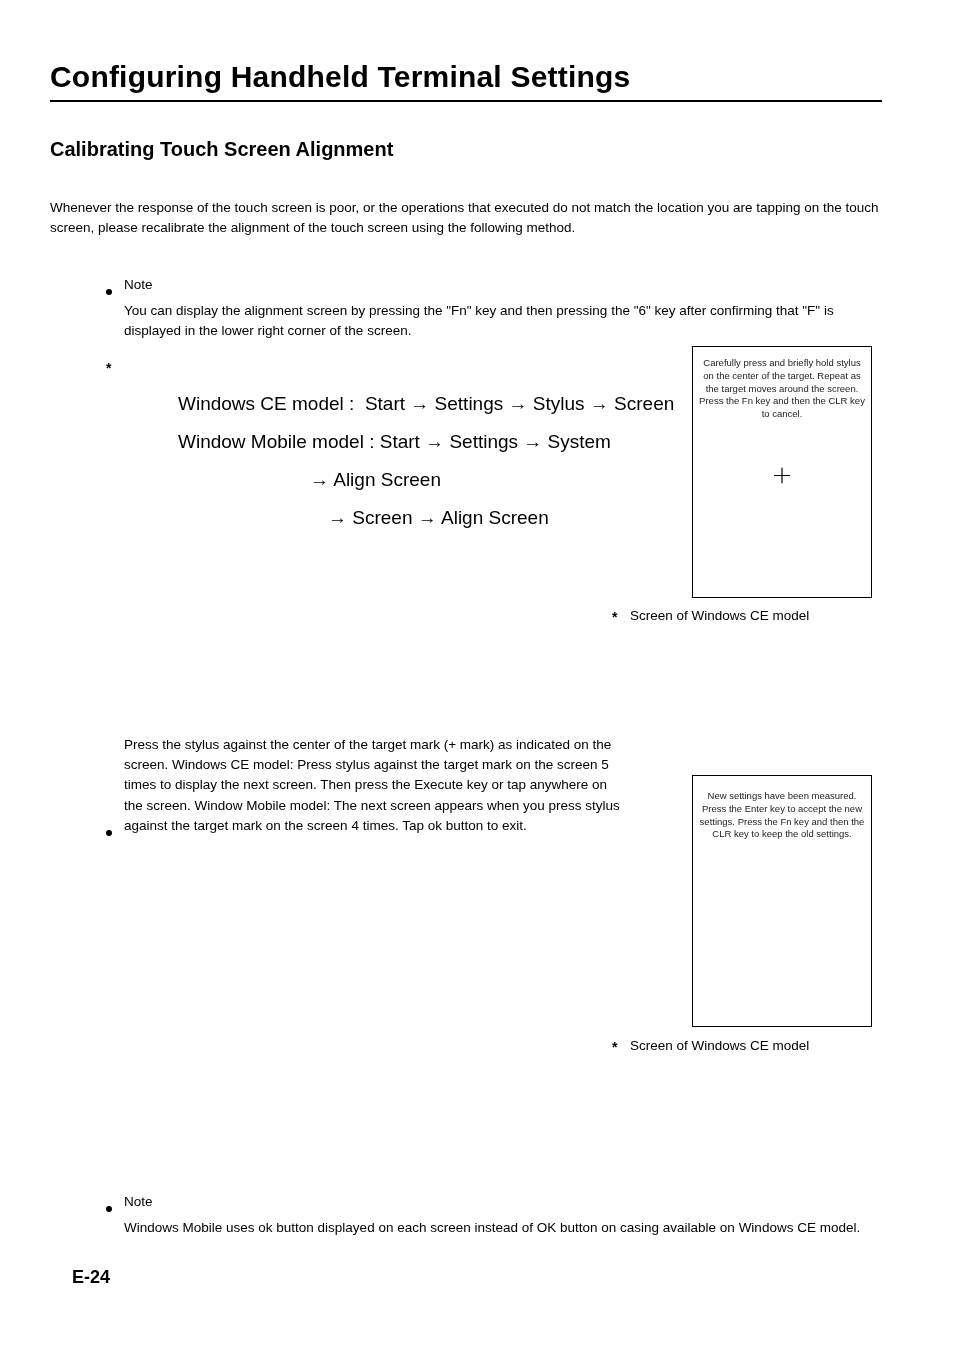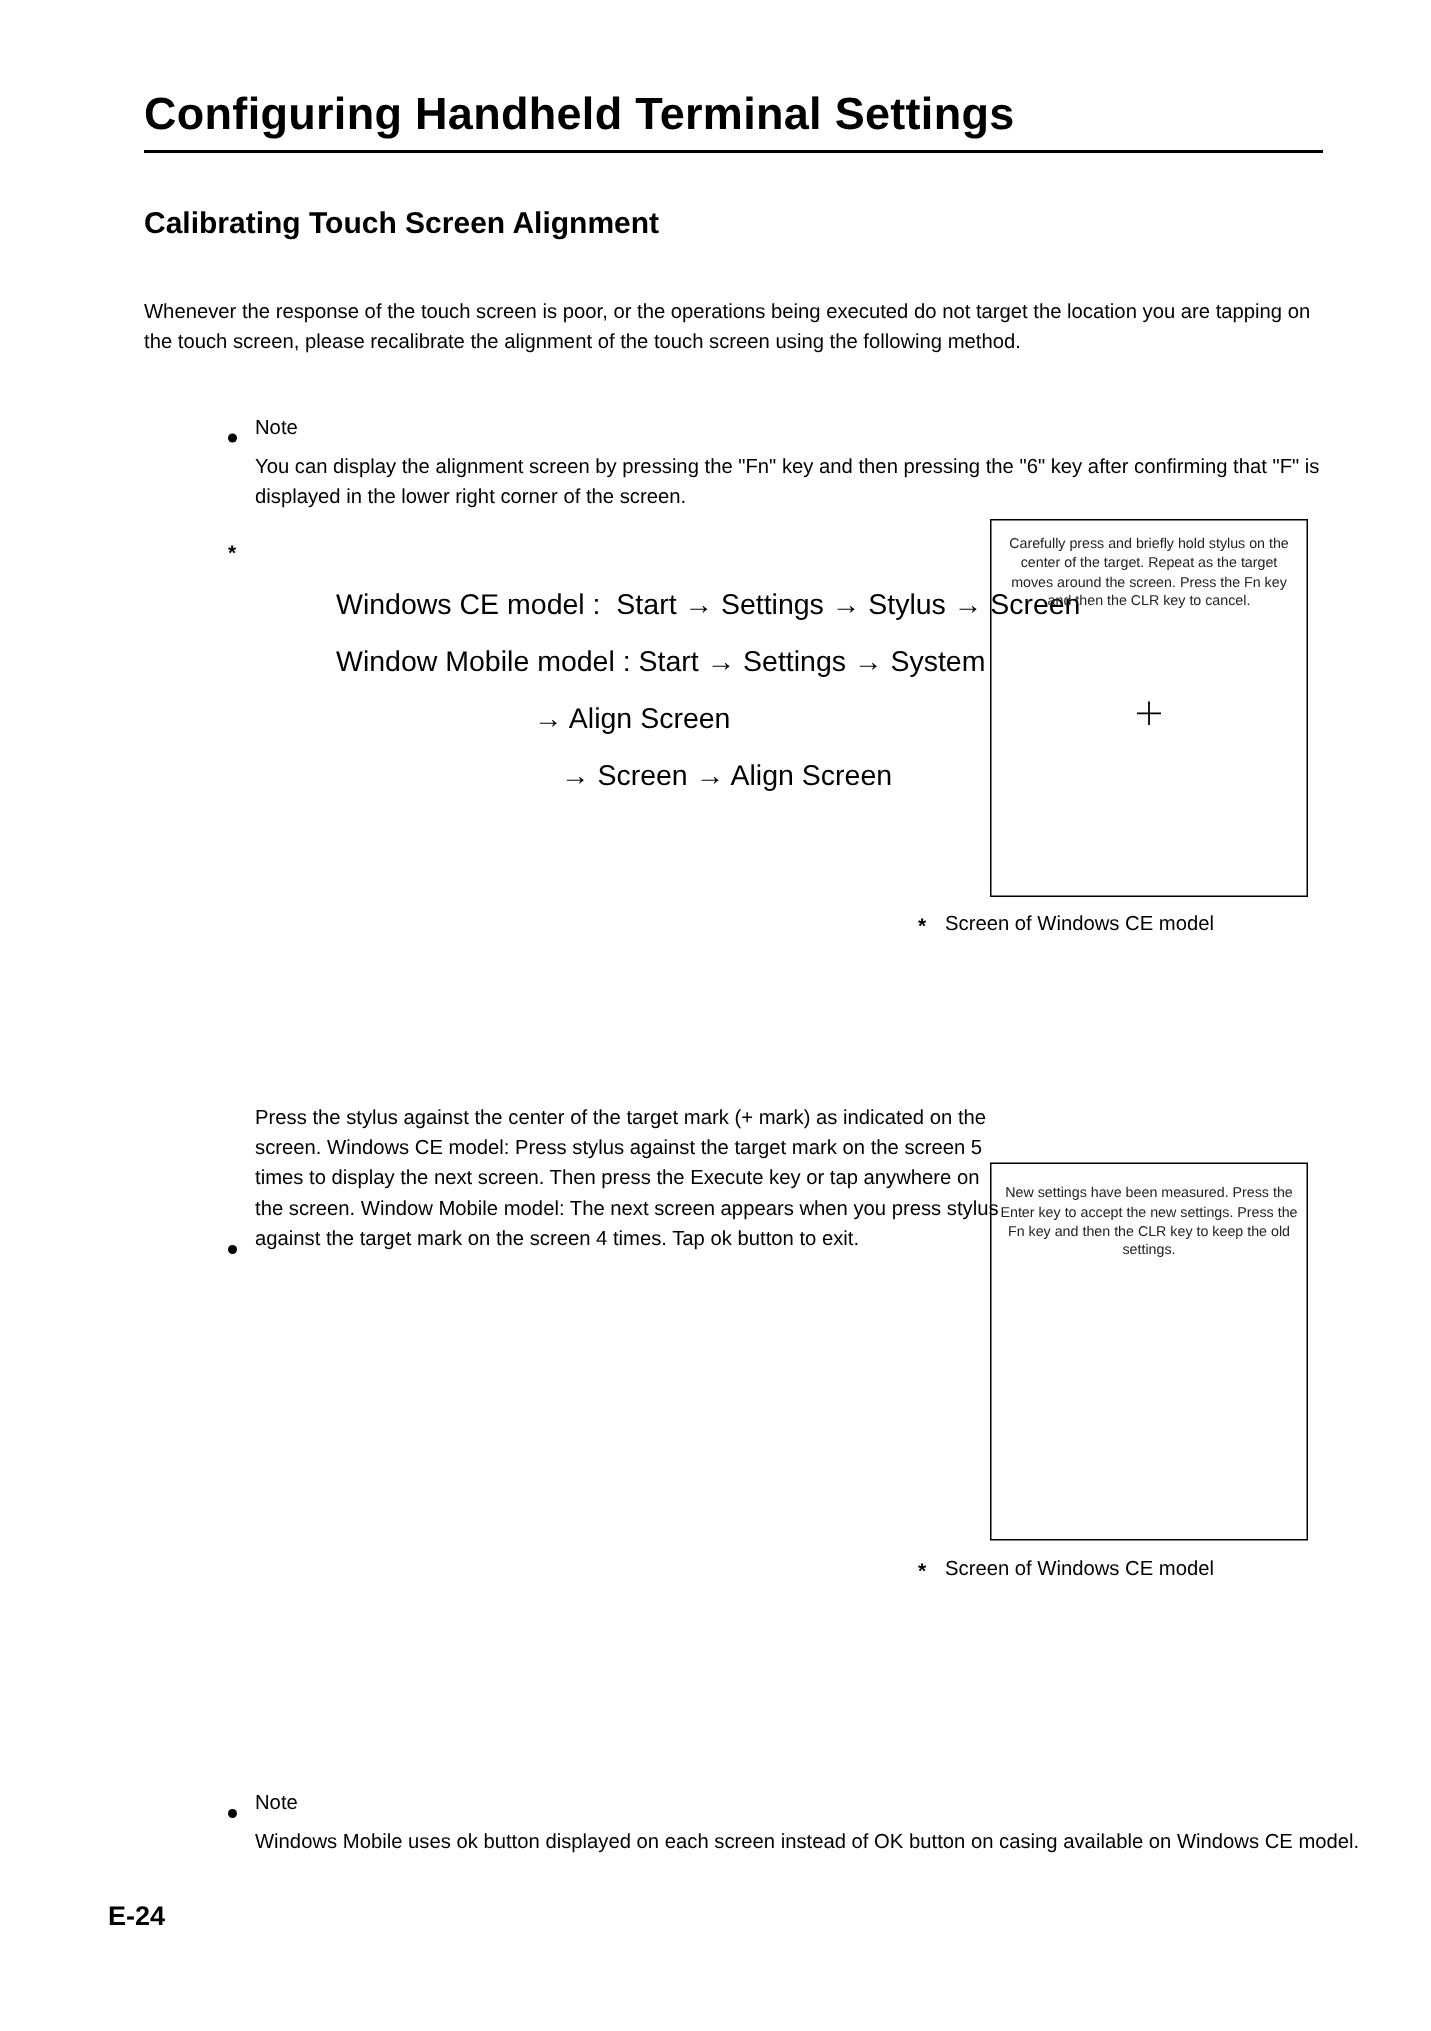--- a/index.html
+++ b/index.html
@@ -5,21 +5,21 @@
     * { box-sizing: border-box; margin: 0; padding: 0; }
     body {
       width: 954px;
       height: 1354px;
       background: #fff;
       font-family: Arial, Helvetica, sans-serif;
       position: relative;
       color: #000;
     }
     .page {
-      padding: 60px 72px 40px 96px;
+      padding: 60px 72px 40px 50px;
       position: relative;
       height: 100%;
       border-radius: 12px;
     }
     .section-title {
       font-size: 30px;
       font-weight: bold;
       border-bottom: 2.5px solid #000;
       padding-bottom: 6px;
       margin-bottom: 36px;
@@ -73,21 +73,21 @@
     .method-block .line {
       white-space: pre;
     }
     .calib-text {
       margin-left: 56px;
     }
     .screen-box {
       position: absolute;
       right: 82px;
       border: 1px solid #000;
-      width: 212px;
+      width: 180px;
       height: 252px;
       font-size: 9.5px;
       text-align: center;
       padding-top: 10px;
       line-height: 1.35;
       font-family: Arial, sans-serif;
       color: #222;
     }
     .screen1 { top: 346px; }
     .screen2 { top: 775px; }
@@ -119,21 +119,21 @@
   </style>
 </head>
 <body>
 
 <div class="page">
 
   <h1 class="section-title">Configuring Handheld Terminal Settings</h1>
 
   <h2 class="subsection-title">Calibrating Touch Screen Alignment</h2>
 
-  <p class="body-text">Whenever the response of the touch screen is poor, or the operations being executed do not target the location you are tapping on the touch screen, please recalibrate the alignment of the touch screen using the following method.</p>
+  <p class="body-text">Whenever the response of the touch screen is poor, or the operations that executed do not match the location you are tapping on the touch screen, please recalibrate the alignment of the touch screen using the following method.</p>
 
   <div class="section-gap"></div>
 
   <div class="note-block">
     <div class="bullet-row">
       <div class="bullet-dot"></div>
       <div class="body-text" style="margin-bottom:0; font-weight:normal;">
         <span>Note</span>
       </div>
     </div>

